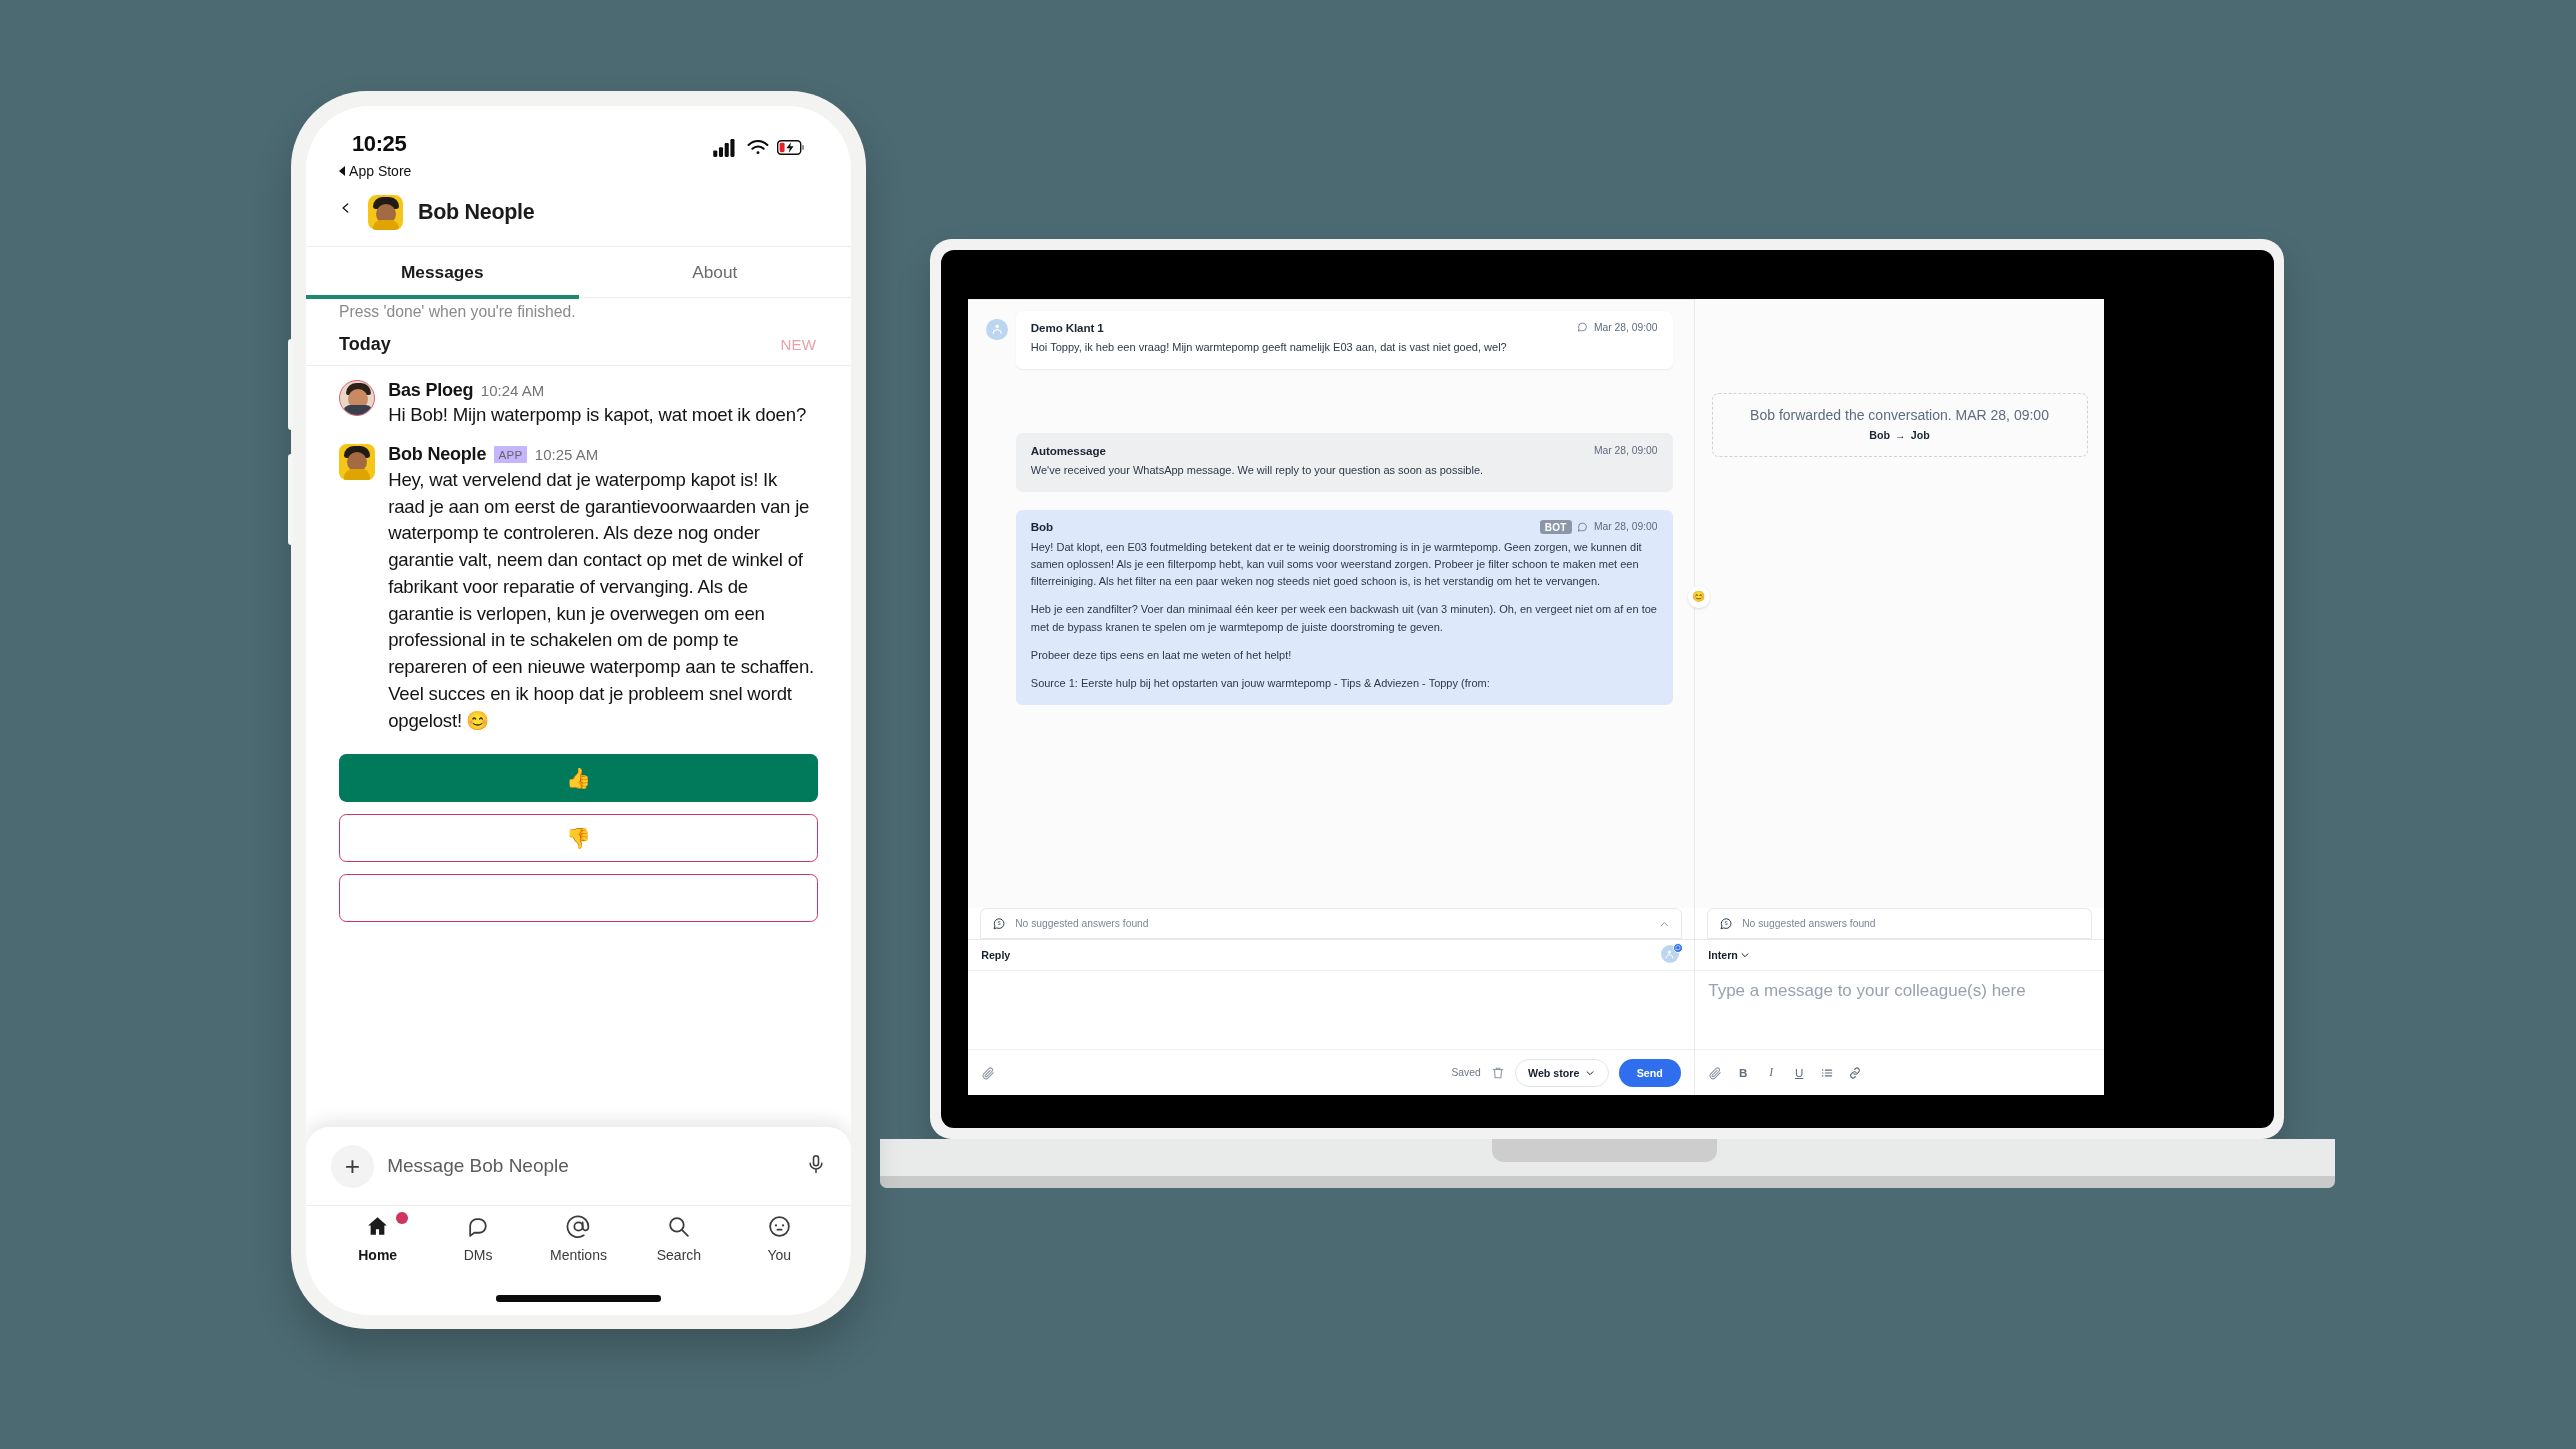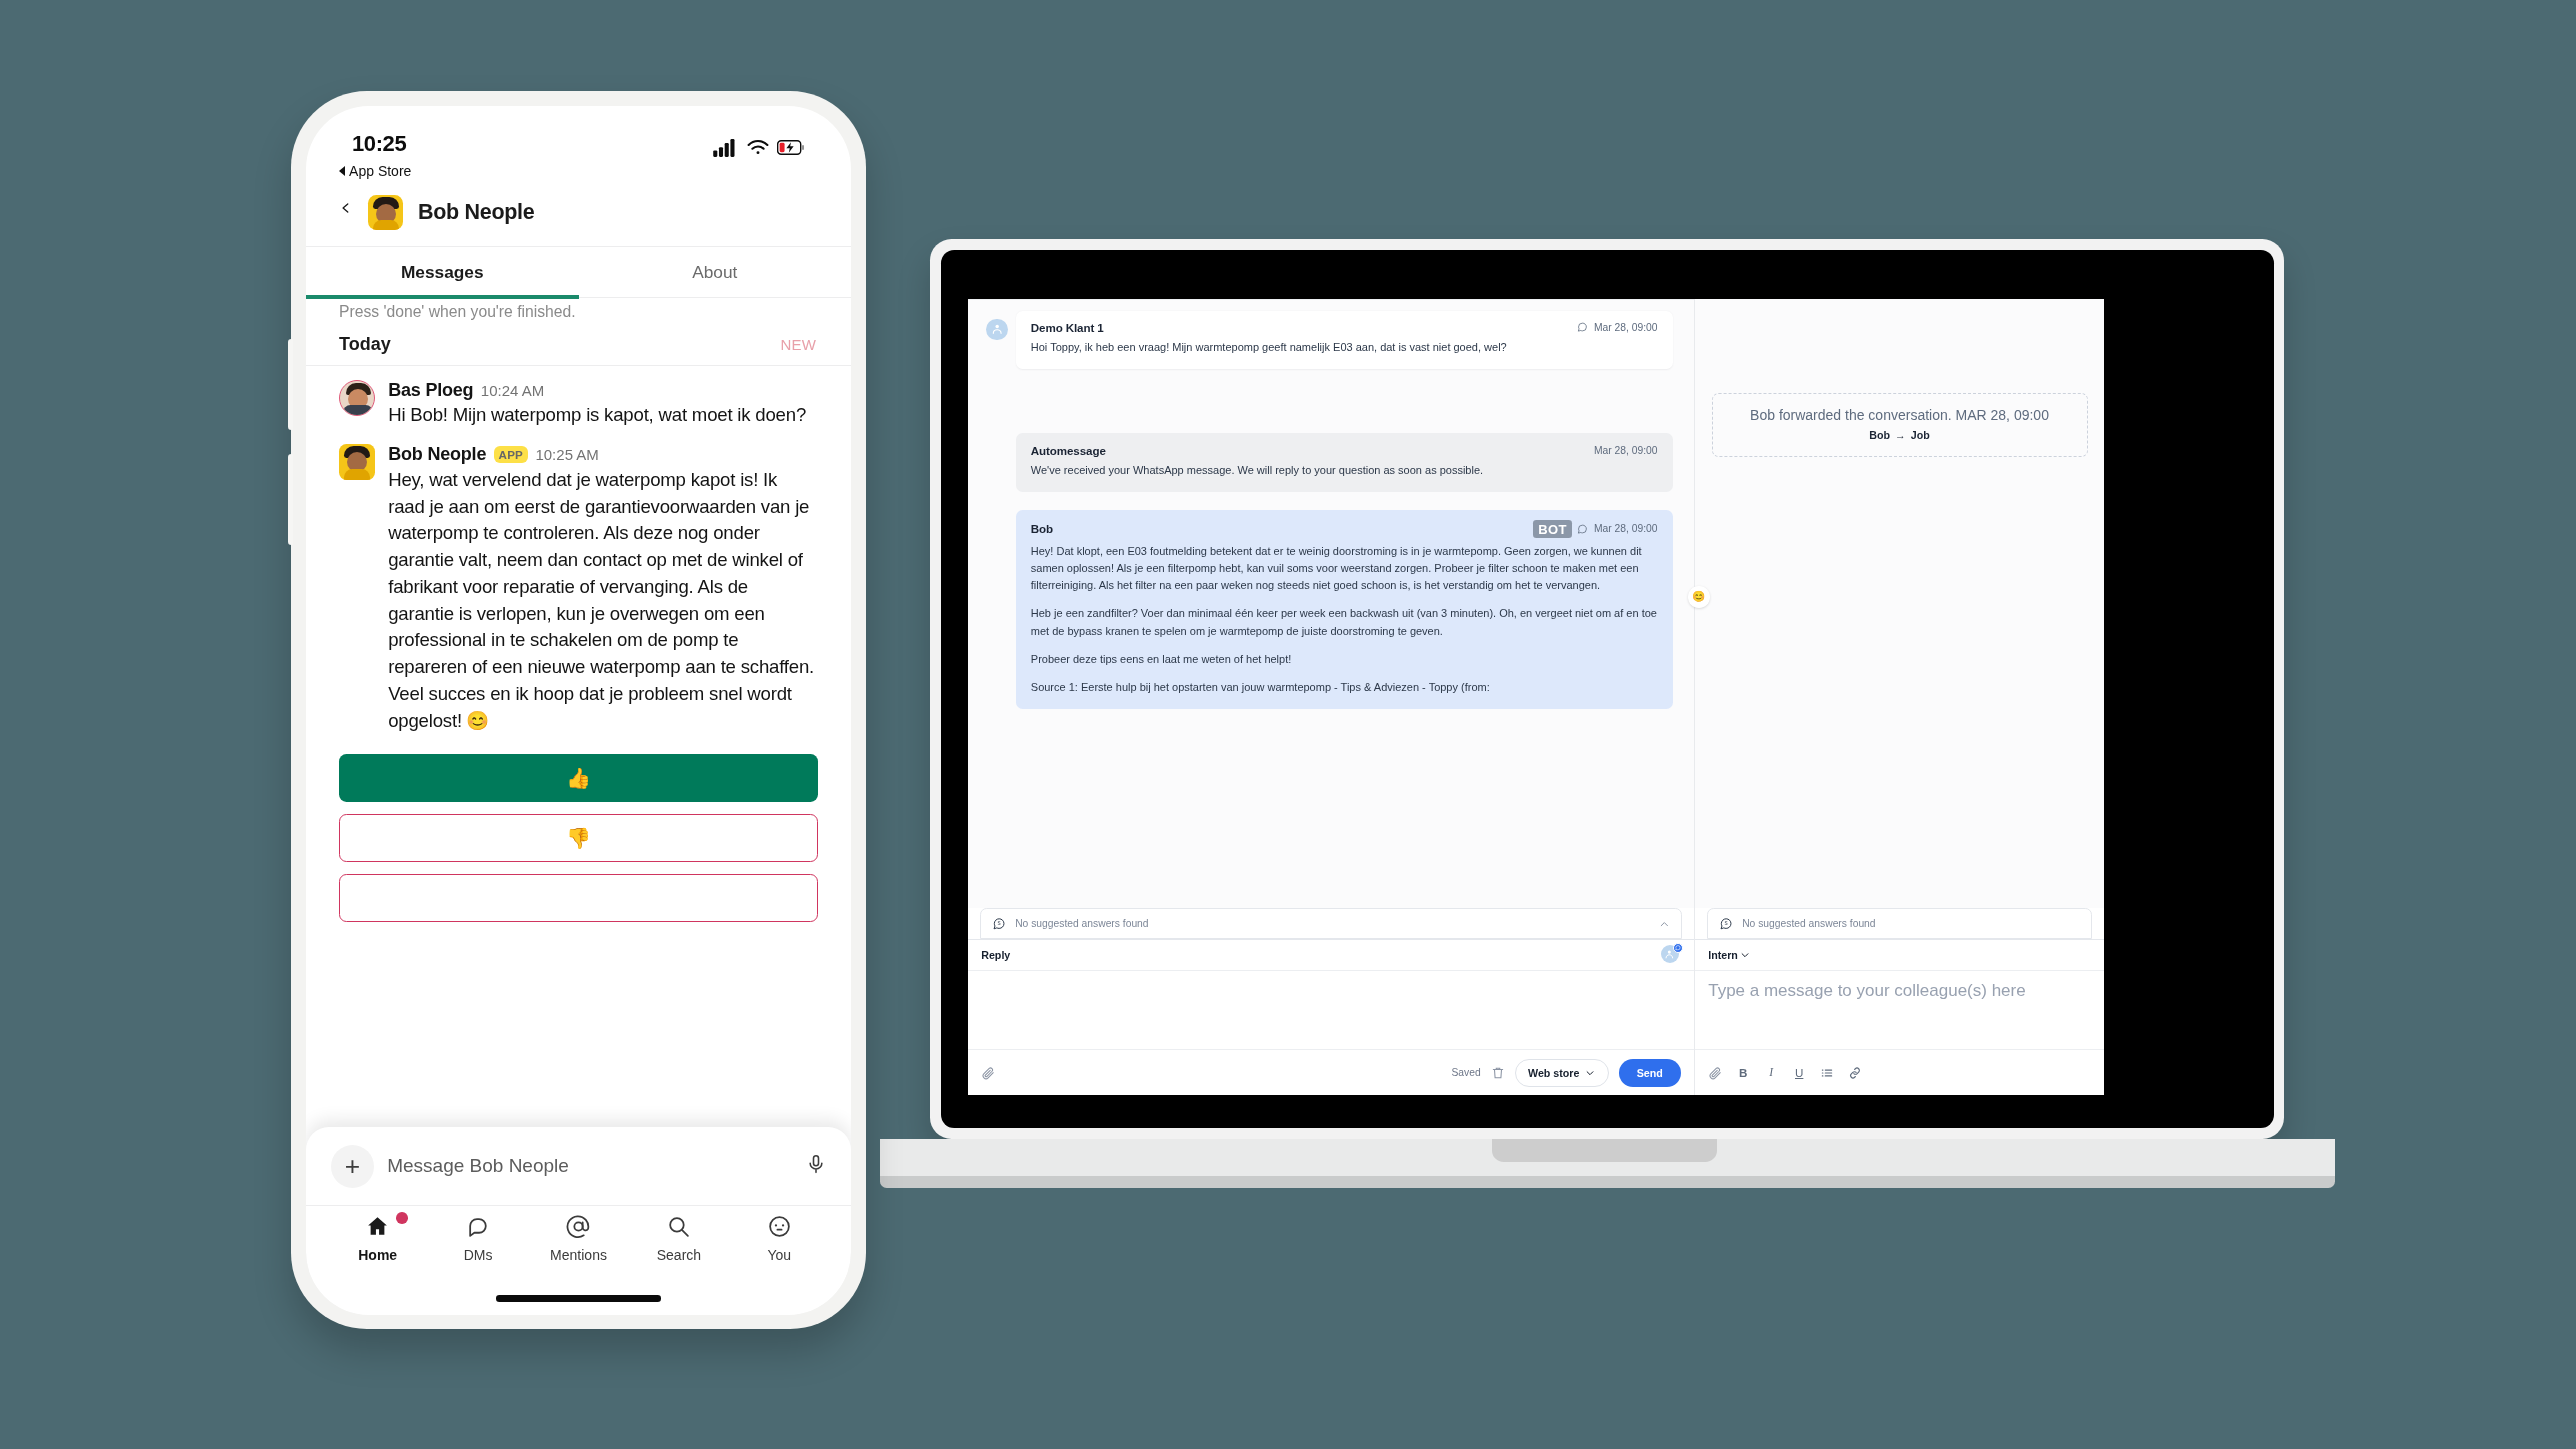--- a/index.html
+++ b/index.html
@@ -60,21 +60,21 @@
 
   .bubble { flex: 1; border-radius: 6.6px; padding: 10.7px 15px 12.4px 15px; }
   .bubble.white { background: #ffffff; box-shadow: 0 0.8px 1.7px rgba(16,24,40,0.06); }
   .bubble.grey  { background: #eeeff1; }
   .bubble.blue  { background: #dde8fb; }
 
   .bubble-head { display: flex; align-items: center; justify-content: space-between; margin-bottom: 5px; }
   .bubble-name { font-size: 11.6px; font-weight: bold; color: #1b2434; letter-spacing: -0.1px; }
   .bubble-meta { display: flex; align-items: center; gap: 5.8px; font-size: 10.3px; color: #5e6b7e; }
   .bot-badge {
-    background: #8b97a8; color: #fff; font-size: 13px; font-weight: bold;
+    background: #8b97a8; color: #fff; font-size: 10px; font-weight: bold;
     padding: 1.7px 5px 0.8px 5px; border-radius: 3.3px; letter-spacing: 0.3px;
   }
   .meta-icon { width: 10.7px; height: 10.7px; display: inline-block; }
   .bubble-text { font-size: 11px; line-height: 1.58; color: #2c3849; }
   .bubble-text p { margin-bottom: 10.7px; }
   .bubble-text p:last-child { margin-bottom: 0; }
   .src-line { color: #2c3849; }
 
   
   .suggest {
@@ -209,22 +209,22 @@
     background: #e9d7c7; border: 1.7px solid #e05a7a; position: relative;
   }
   .p-avatar-square {
     width: 36px; height: 36px; border-radius: 7.4px; flex: 0 0 36px; overflow: hidden;
     background: #f5c518; position: relative;
   }
   .p-msg-body { flex: 1; }
   .p-msg-head { display: flex; align-items: center; gap: 7.4px; margin-bottom: 1.7px; }
   .p-msg-name { font-size: 18px; font-weight: bold; color: #141414; letter-spacing: -0.2px; }
   .p-app-badge {
-    background: #fde047; color: #666; font-size: 11.6px; font-weight: bold;
-    padding: 1.7px 5px; border-radius: 6px; letter-spacing: 0.2px;
+    background: #c4b5fd; color: #666; font-size: 11.6px; font-weight: normal;
+    padding: 1.7px 5px; border-radius: 1px; letter-spacing: 0.2px;
   }
   .p-msg-time { font-size: 15px; color: #737373; }
   .p-msg-text { font-size: 18.6px; line-height: 1.44; color: #141414; letter-spacing: -0.2px; }
 
   .fb-wrap { padding: 20px 33px 0 33px; }
   .fb-btn {
     height: 48px; border-radius: 7.4px; display: flex; align-items: center;
     justify-content: center; font-size: 20px; margin-bottom: 11.6px;
   }
   .fb-up { background: #007a5a; }

